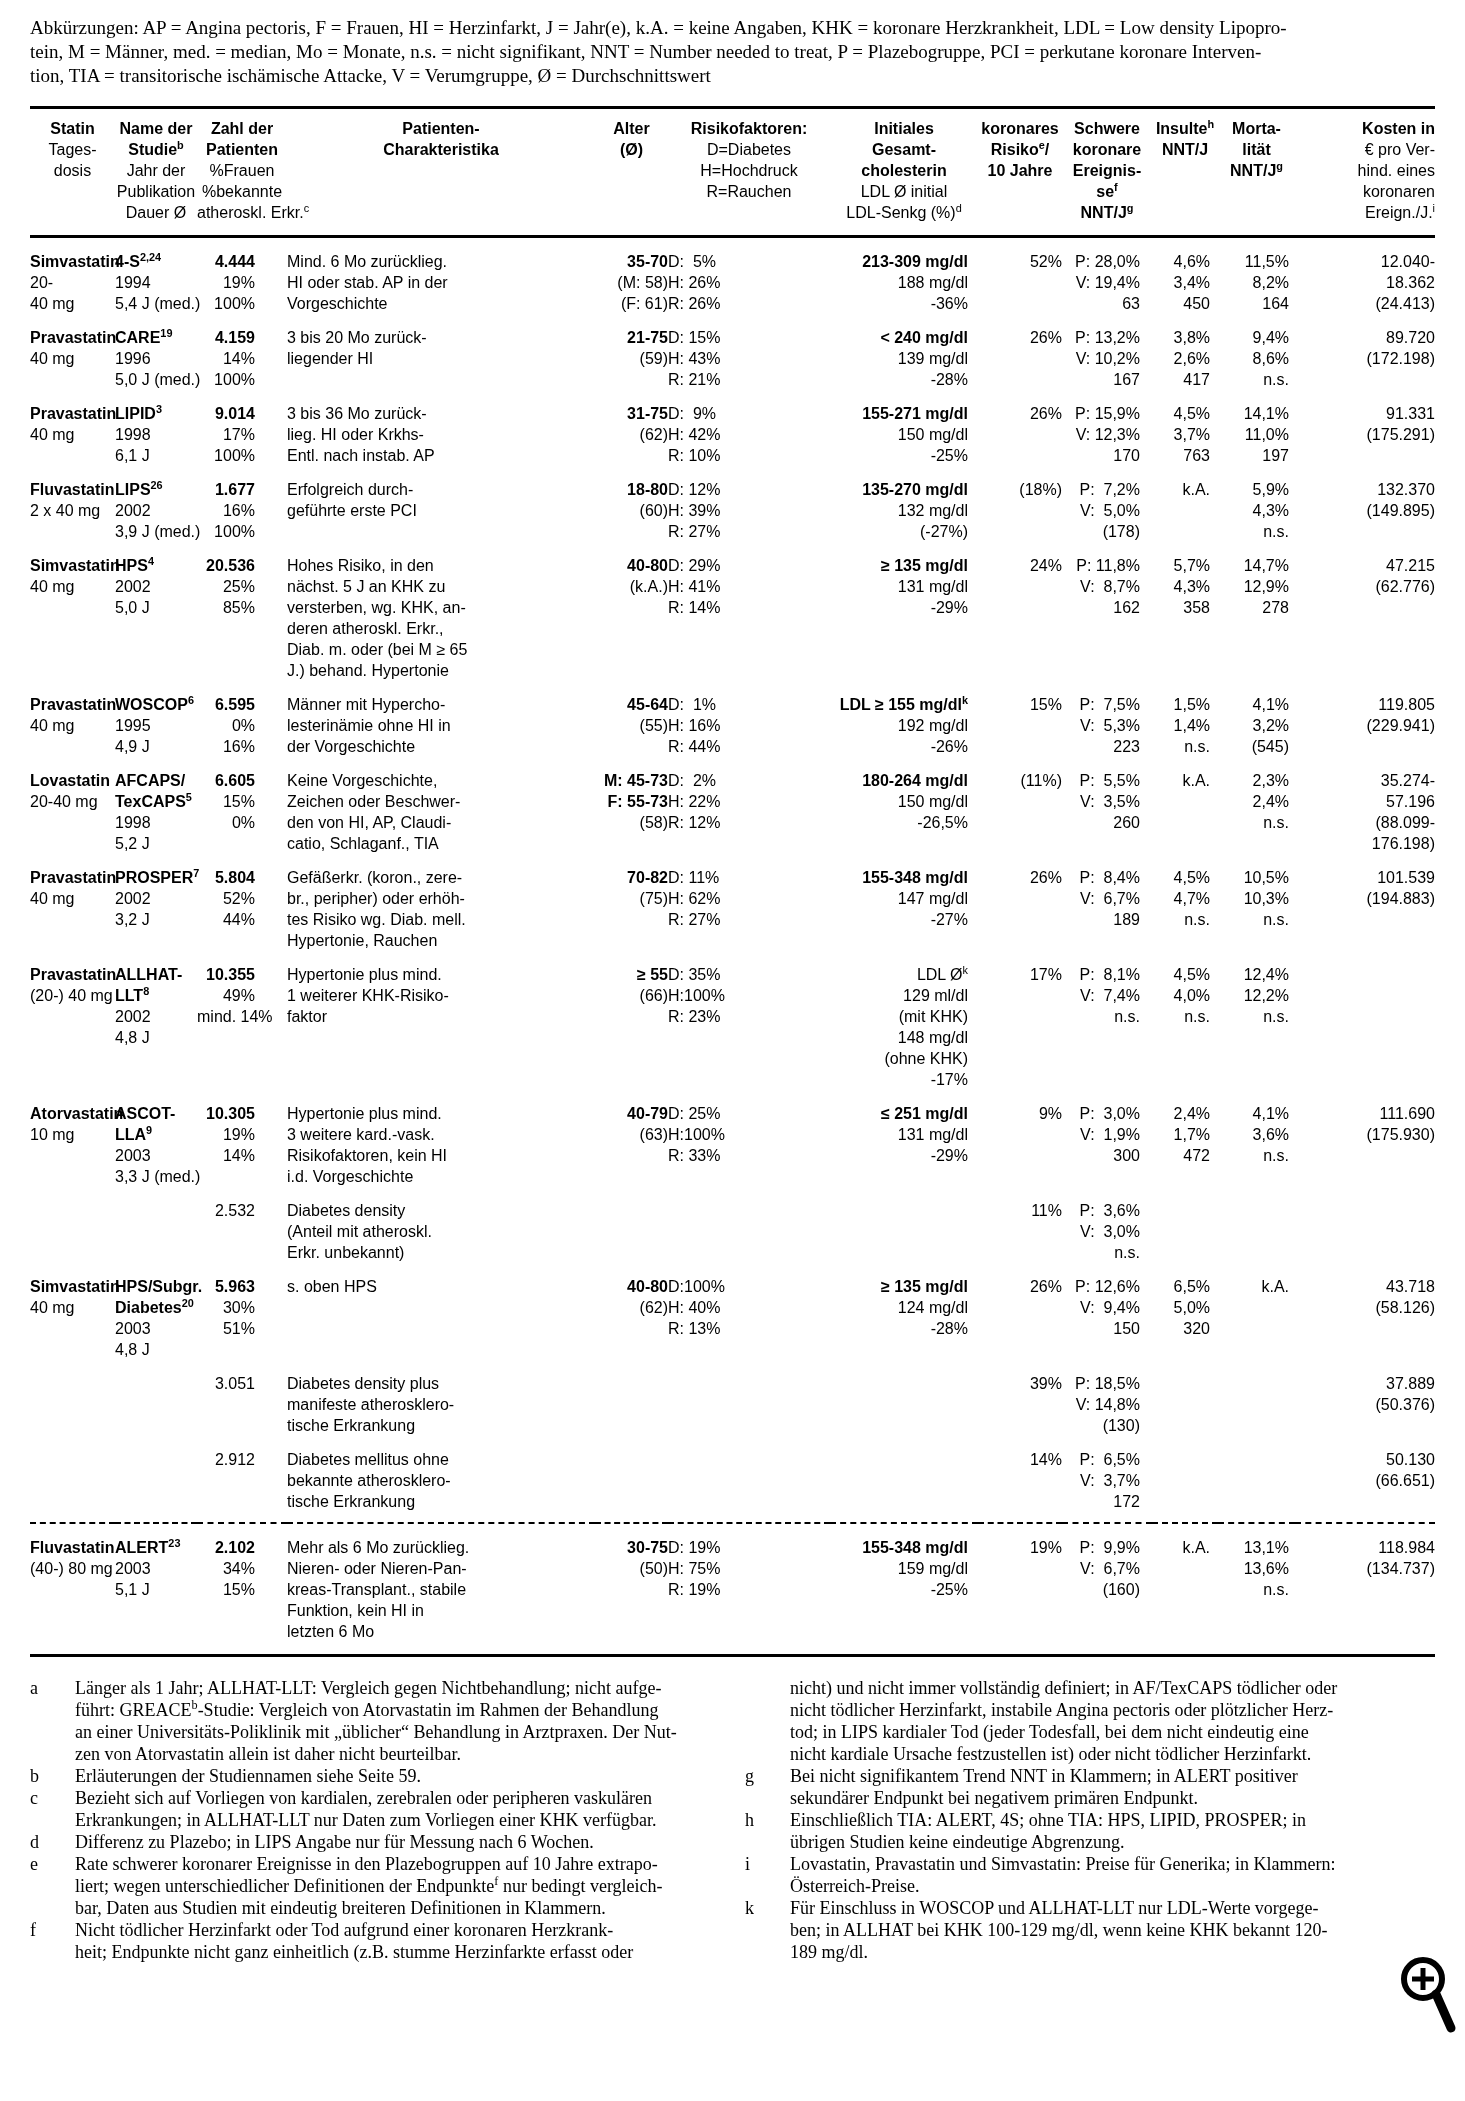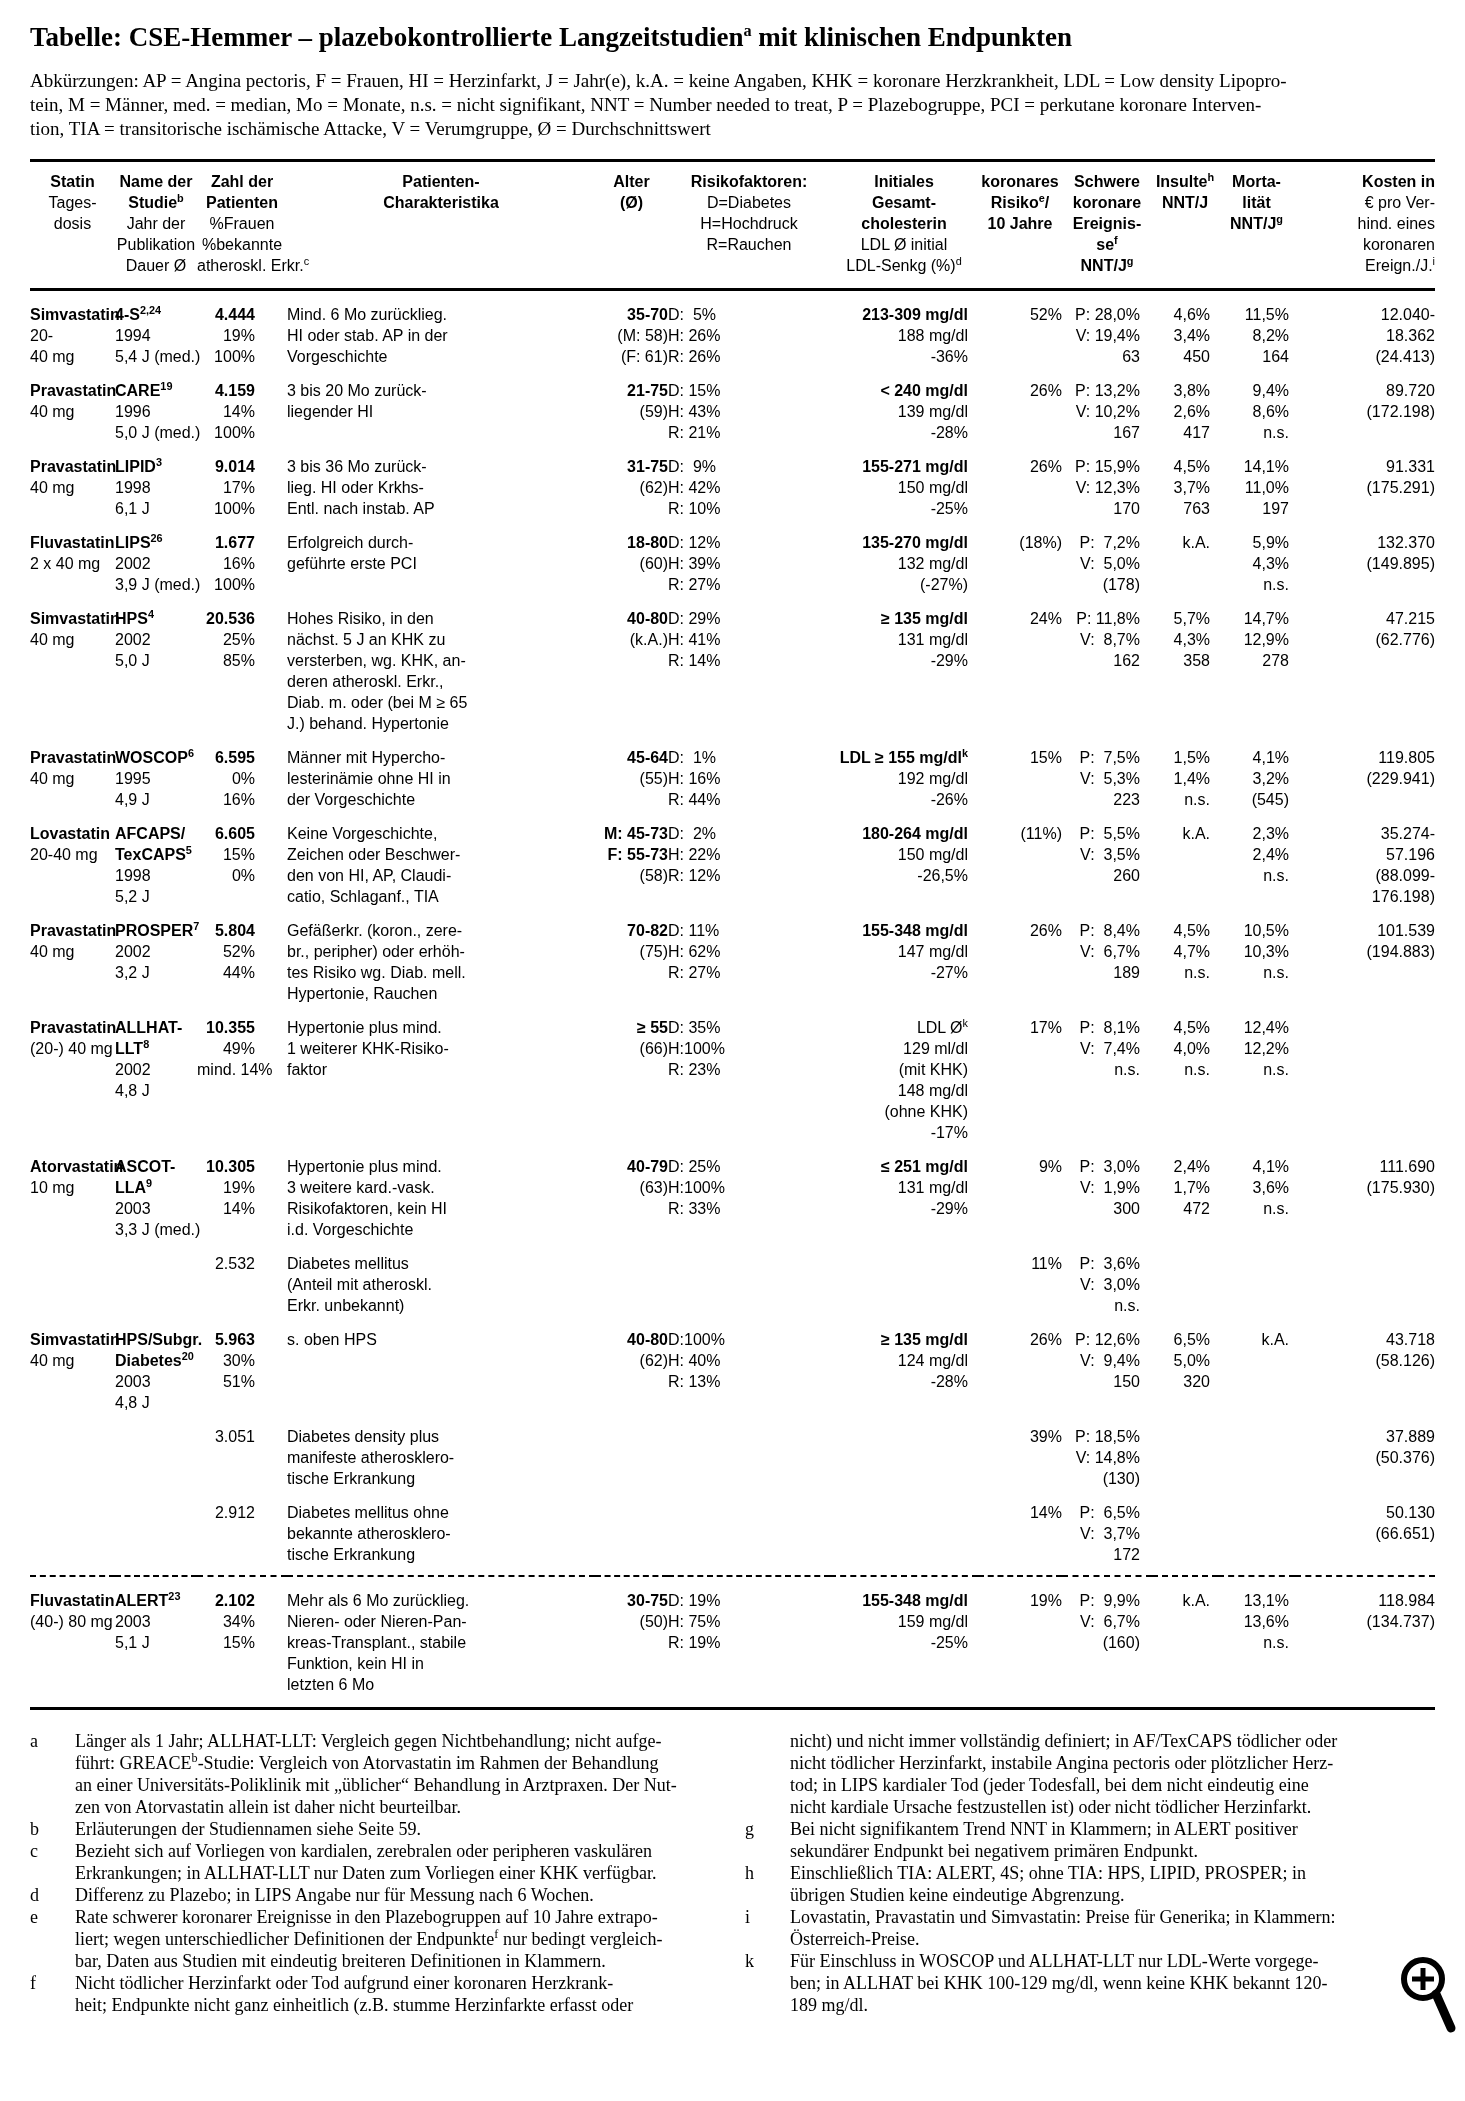--- a/index.html
+++ b/index.html
@@ -38,21 +38,20 @@
   .note{display:flex;}
   .fl{width:45px;flex:0 0 45px;}
   .ft{flex:1;white-space:pre-line;text-align:justify;}
 
   .zoom-cursor{position:absolute;right:4px;top:1950px;}
 </style>
 </head>
 <body>
 
 <div class="page">
-  <div class="doc-title">Tabelle: CSE-Hemmer – plazebokontrollierte Langzeitstudien<sup>a</sup> mit klinischen Endpunkten</div>
   <div class="abbr">Abkürzungen: AP = Angina pectoris, F = Frauen, HI = Herzinfarkt, J = Jahr(e), k.A. = keine Angaben, KHK = koronare Herzkrankheit, LDL = Low density Lipopro-
 tein, M = Männer, med. = median, Mo = Monate, n.s. = nicht signifikant, NNT = Number needed to treat, P = Plazebogruppe, PCI = perkutane koronare Interven-
 tion, TIA = transitorische ischämische Attacke, V = Verumgruppe, Ø = Durchschnittswert</div>
   <table class="studies" id="studies-table">
       <colgroup>
         <col style="width: 85px;">
         <col style="width: 82px;">
         <col style="width: 90px;">
         <col style="width: 308px;">
         <col style="width: 73px;">
@@ -716,21 +715,21 @@
 (175.930)</div>
           </td>
         </tr>
         <tr>
           <td class="c1"></td>
           <td class="c2"></td>
           <td class="c3">
             <div class="cr">2.532</div>
           </td>
           <td class="c4">
-            <div class="cr">Diabetes mellitus
+            <div class="cr">Diabetes density
 (Anteil mit atheroskl.
 Erkr. unbekannt)</div>
           </td>
           <td class="c5"></td>
           <td class="c6"></td>
           <td class="c7"></td>
           <td class="c8">
             <div class="cr">11%</div>
           </td>
           <td class="c9">

